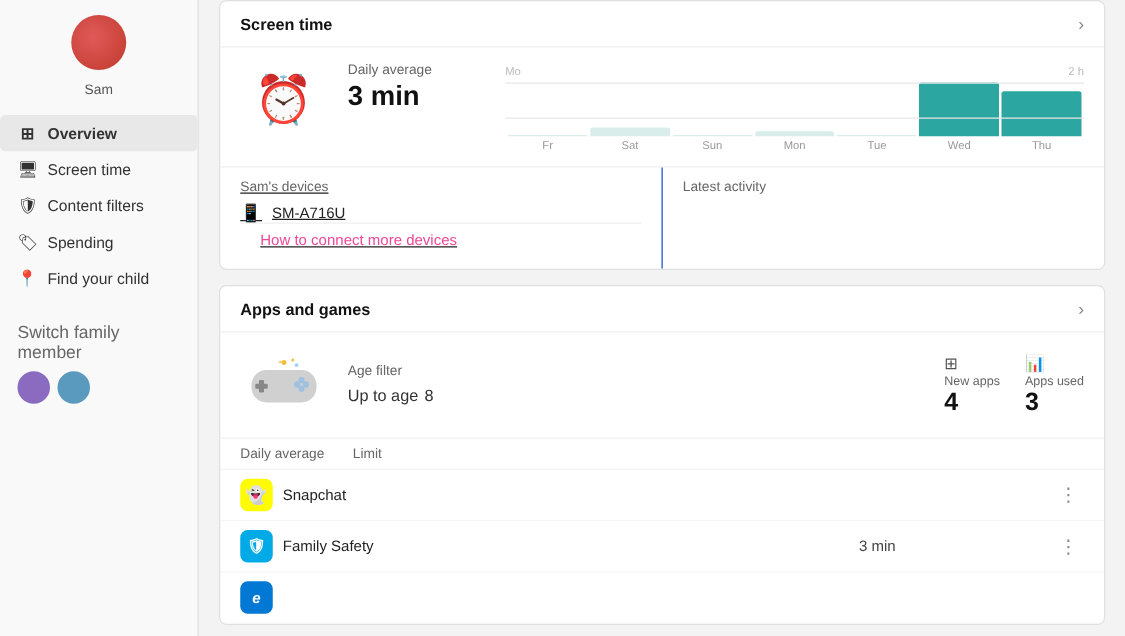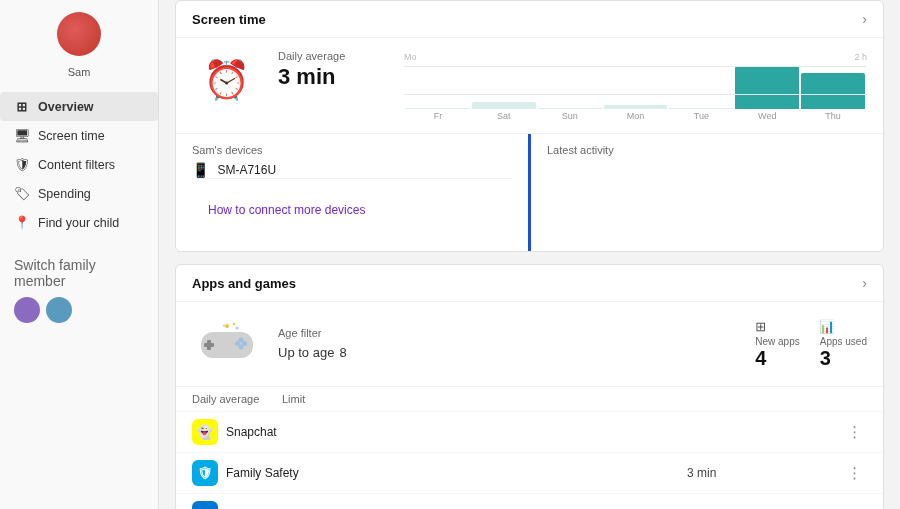--- a/index.html
+++ b/index.html
@@ -144,25 +144,25 @@
 
     
     .devices-section {
       display: flex;
       border-top: 1px solid #f0f0f0;
     }
     .devices-left, .devices-right {
       flex: 1;
       padding: 10px 16px;
     }
-    .devices-left { border-right: 3px solid #1d4ed8; }
+    .devices-left { border-right: 1px solid #1d4ed8; text-decoration: underline; }
     .section-label { font-size: 11px; color: #666; margin-bottom: 6px; }
     .device-row { display: flex; align-items: center; gap: 8px; font-size: 12px; }
     .device-icon { font-size: 14px; }
-    .connect-link { color: #6d28d9; font-size: 12px; cursor: pointer; padding: 24px 16px; display: block; border-top: 1px solid #f0f0f0; }
+    .connect-link { color: #ec4899; font-size: 12px; cursor: pointer; padding: 6px 16px; display: block; border-top: 1px solid #f0f0f0; }
 
     
     .apps-body {
       display: flex;
       padding: 12px 16px;
       gap: 16px;
       align-items: center;
     }
     .apps-icon {
       width: 70px; height: 60px;

